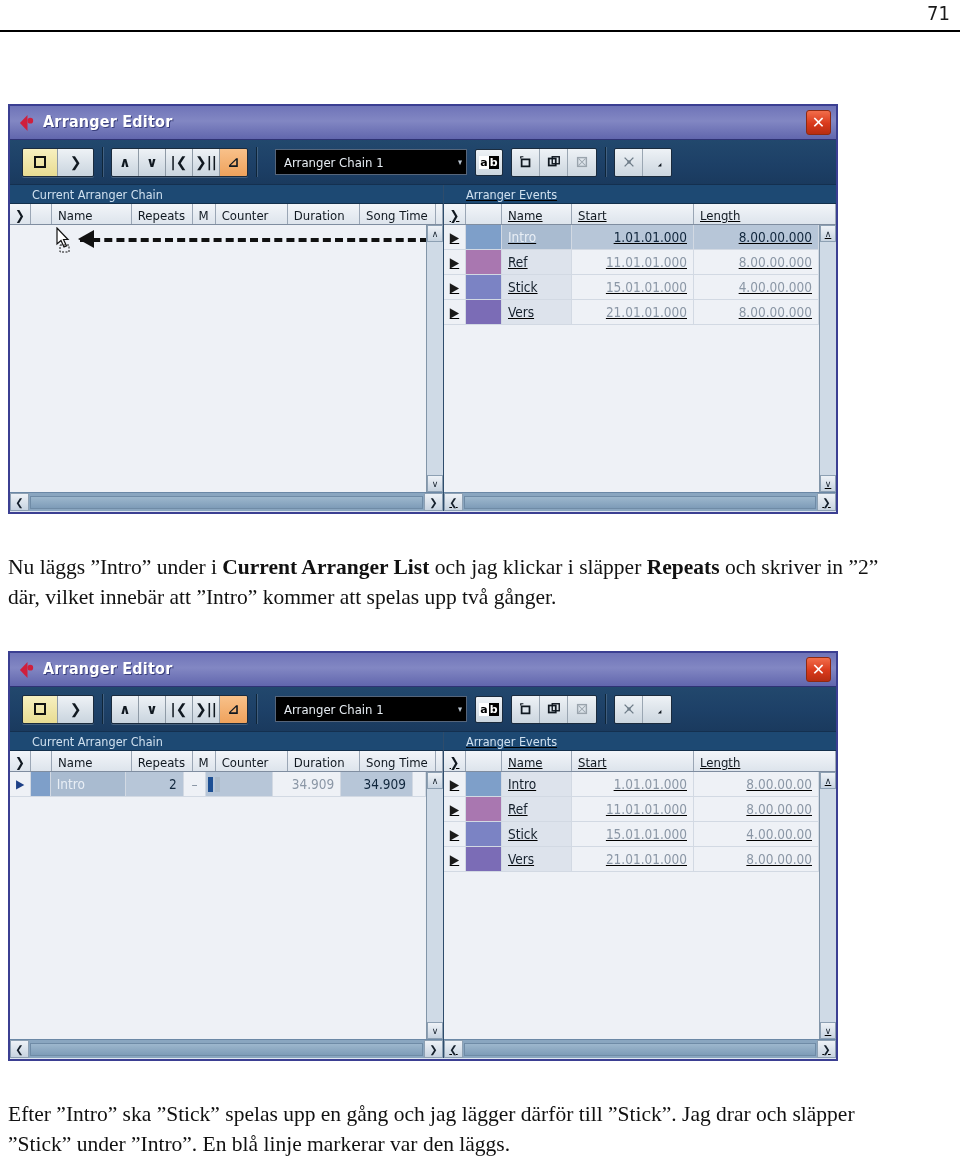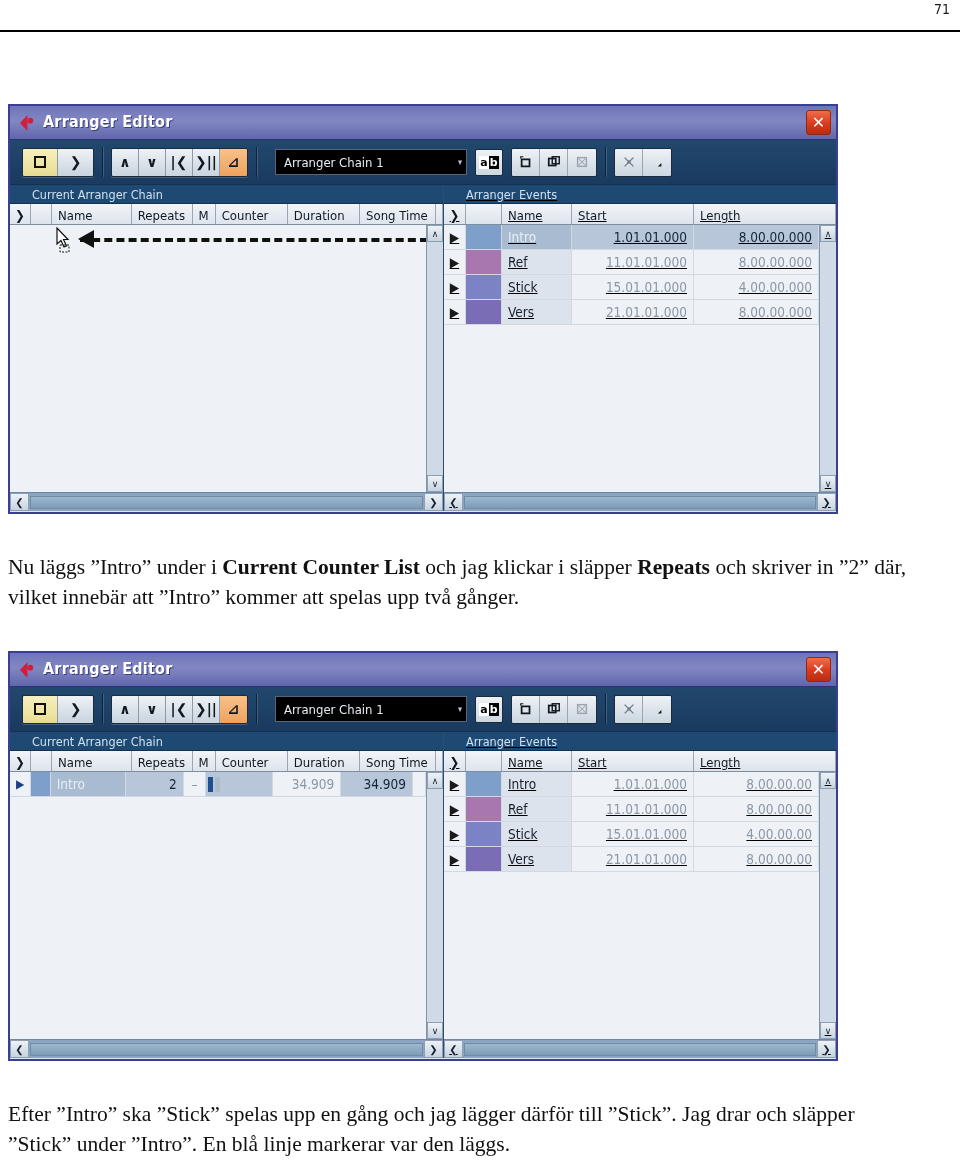--- a/index.html
+++ b/index.html
@@ -12,21 +12,21 @@
   }
   .page-header .hdr-title{
     position:absolute; left:10px; top:1px;
     font-family:"DejaVu Sans Condensed","Liberation Sans",sans-serif;
     font-style:italic; font-size:19px; letter-spacing:.1px; color:#1a1a1a;
     white-space:nowrap;
   }
   .page-header .hdr-page{
     position:absolute; right:10px; top:1px;
     font-family:"DejaVu Sans Condensed","Liberation Sans",sans-serif;
-    font-size:14px; color:#1a1a1a;
+    font-size:20px; color:#1a1a1a;
   }
   .rule{ position:absolute; left:0; top:30px; width:960px; height:2px; background:#000; }
 
   
   .para{
     position:absolute; left:8px; width:900px;
     font-family:"Liberation Serif",serif; font-size:21.5px; line-height:30px;
     color:#111;
   }
   .para b{ font-weight:bold; }
@@ -357,21 +357,21 @@
       <div class="hscroll">
         <div class="sarr">❮</div>
         <div class="thumb"></div>
         <div class="sarr">❯</div>
       </div>
     </div>
 
   </div>
 </div>
 
-<p class="para" id="para1"><span>Nu läggs ”Intro” under i </span><b>Current Counter List</b><span> och jag klickar i släpper </span><b>Repeats</b><span> och skriver in ”2” där, vilket innebär att ”Intro” kommer att spelas upp två gånger.</span></p>
+<p class="para" id="para1"><span>Nu läggs ”Intro” under i </span><b>Current Arranger List</b><span> och jag klickar i släpper </span><b>Repeats</b><span> och skriver in ”2” där, vilket innebär att ”Intro” kommer att spelas upp två gånger.</span></p>
 
 <div class="win" id="win2">
 
   <div class="titlebar">
     <svg class="logo" viewBox="0 0 20 19">
       <path d="M2 9.5 L10 1 L10 18 Z" fill="#cf1f3c"></path>
       <circle cx="13" cy="7" r="3" fill="#cf1f3c"></circle>
     </svg>
     <div class="title-text">Arranger Editor</div>
     <div class="close-btn">✕</div>

